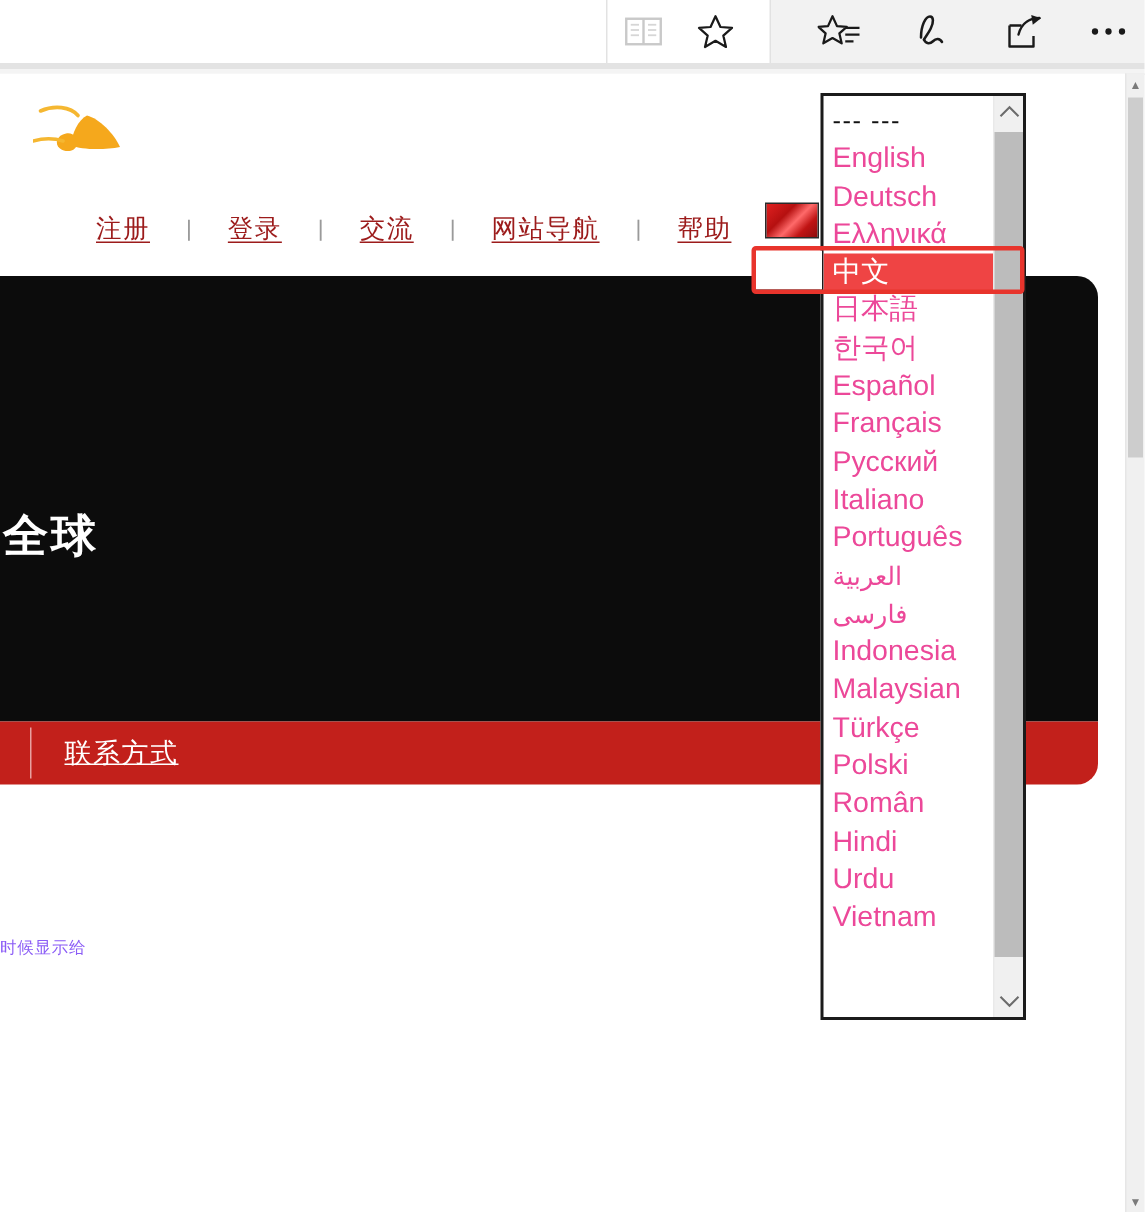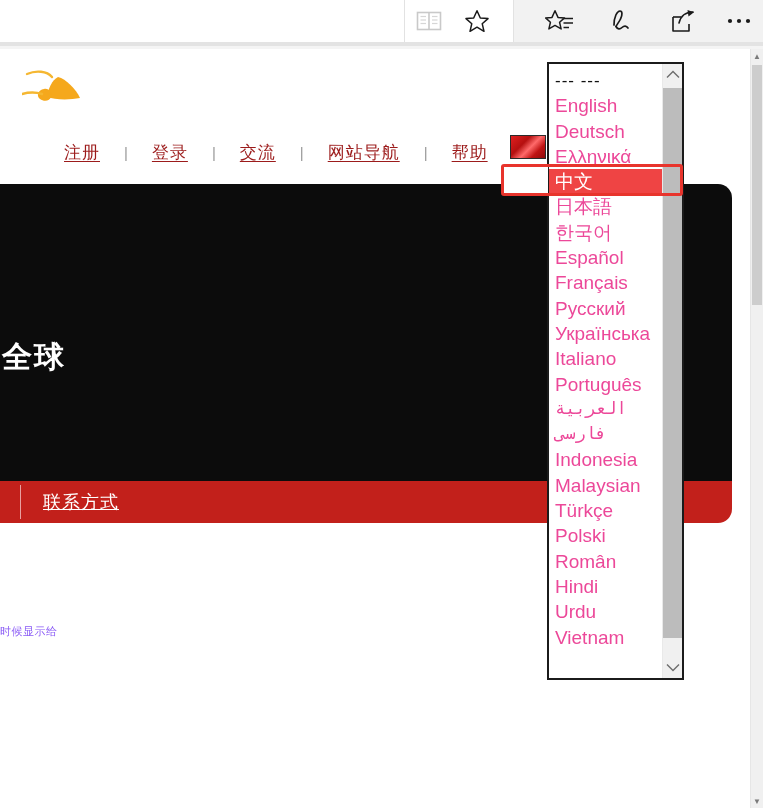--- a/index.html
+++ b/index.html
@@ -217,21 +217,21 @@
   }
   .dd-option.separator {
     font-size: 17px;
     letter-spacing: 1px;
     color: #111;
   }
   .dd-option.selected {
     background: #ef4444;
     color: #ffffff;
   }
-  .dd-option.rtl { direction: rtl; text-align: left; font-size: 17px; font-family: Liberation Mono, monospace; }
+  .dd-option.rtl { direction: rtl; text-align: left; font-size: 17px; }
 
   
   #dd-scrollbar {
     position: absolute;
     right: 0; top: 0;
     width: 20px; height: 100%;
     background: #f0f0f0;
     border-left: 1px solid #e9e9e9;
     box-sizing: border-box;
   }
@@ -382,21 +382,20 @@
       <div class="dd-option separator">--- ---</div>
       <div class="dd-option">English</div>
       <div class="dd-option">Deutsch</div>
       <div class="dd-option">Ελληνικά</div>
       <div class="dd-option selected">中文</div>
       <div class="dd-option">日本語</div>
       <div class="dd-option">한국어</div>
       <div class="dd-option">Español</div>
       <div class="dd-option">Français</div>
       <div class="dd-option">Русский</div>
-      <div class="dd-option">Українська</div>
       <div class="dd-option">Italiano</div>
       <div class="dd-option">Português</div>
       <div class="dd-option rtl">العربية</div>
       <div class="dd-option rtl">فارسی</div>
       <div class="dd-option">Indonesia</div>
       <div class="dd-option">Malaysian</div>
       <div class="dd-option">Türkçe</div>
       <div class="dd-option">Polski</div>
       <div class="dd-option">Român</div>
       <div class="dd-option">Hindi</div>

